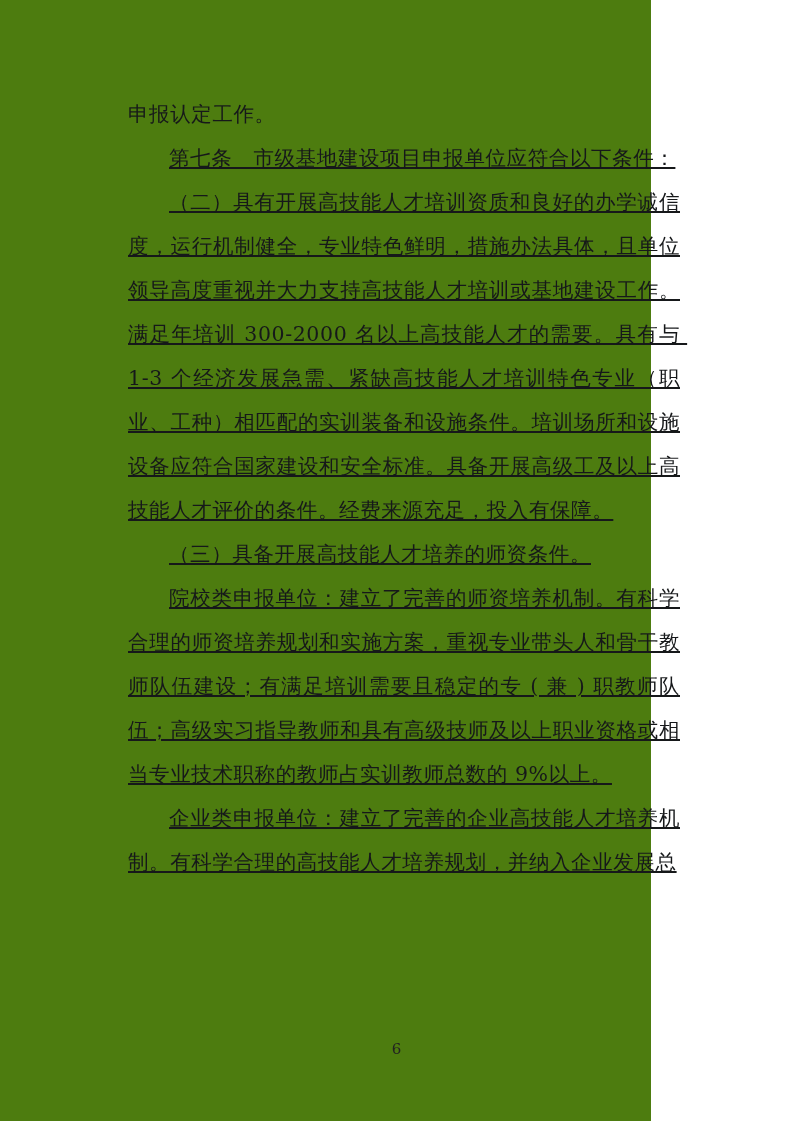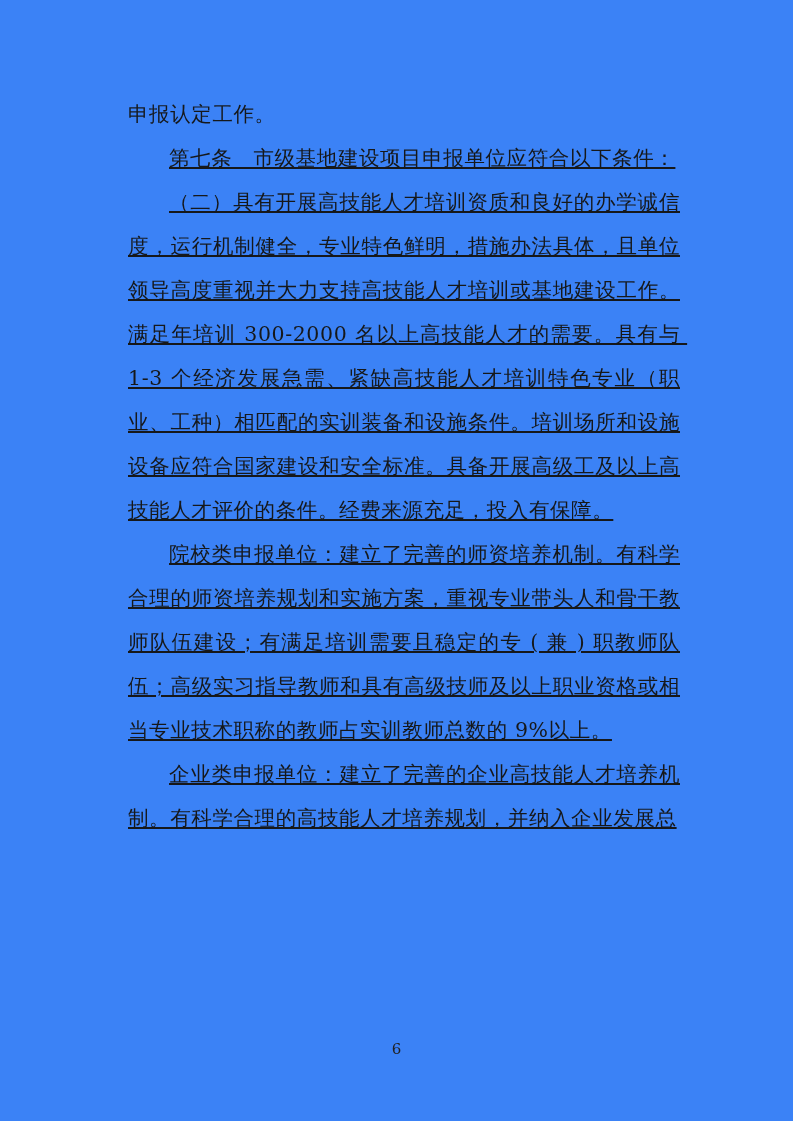--- a/index.html
+++ b/index.html
@@ -9,23 +9,23 @@
   body {
     width: 793px;
     height: 1121px;
     background: #ffffff;
     font-family: "DejaVu Serif", "Liberation Serif", serif;
     color: #111;
     overflow: hidden;
   }
   .page {
     position: relative;
-    width: 793px;
+    width: 651px;
     height: 1121px;
-    background: #3b82f6;
+    background: #4d7c0f;
     box-sizing: border-box;
   }
   .content {
     position: absolute;
     top: 92px;
     left: 128px;
     width: 552px;
   }
   .para {
     font-size: 20.5px;
@@ -60,20 +60,21 @@
 
   <div class="content">
 
     <p class="para">申报认定工作。</p>
 
     <p class="para indent2">第七条　市级基地建设项目申报单位应符合以下条件：</p>
 
 
     <p class="para indent2">（二）具有开展高技能人才培训资质和良好的办学诚信度，运行机制健全，专业特色鲜明，措施办法具体，且单位领导高度重视并大力支持高技能人才培训或基地建设工作。满足年培训 300-2000 名以上高技能人才的需要。具有与 1-3 个经济发展急需、紧缺高技能人才培训特色专业（职业、工种）相匹配的实训装备和设施条件。培训场所和设施设备应符合国家建设和安全标准。具备开展高级工及以上高技能人才评价的条件。经费来源充足，投入有保障。</p>
 
+    <p class="para indent2">（三）具备开展高技能人才培养的师资条件。</p>
 
     <p class="para indent2">院校类申报单位：建立了完善的师资培养机制。有科学合理的师资培养规划和实施方案，重视专业带头人和骨干教师队伍建设；有满足培训需要且稳定的专 ( 兼 ) 职教师队伍；高级实习指导教师和具有高级技师及以上职业资格或相当专业技术职称的教师占实训教师总数的 9%以上。</p>
 
     <p class="para indent2">企业类申报单位：建立了完善的企业高技能人才培养机制。有科学合理的高技能人才培养规划，并纳入企业发展总</p>
 
   </div>
 
   <div class="page-number">6</div>
 
 </div>

